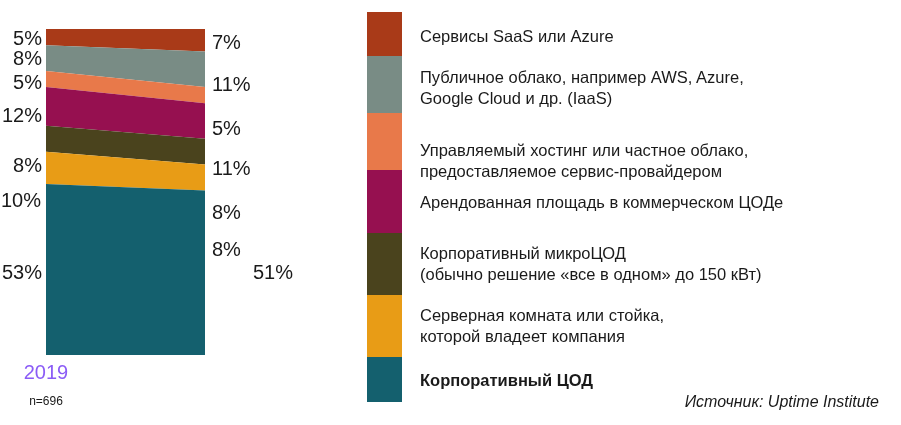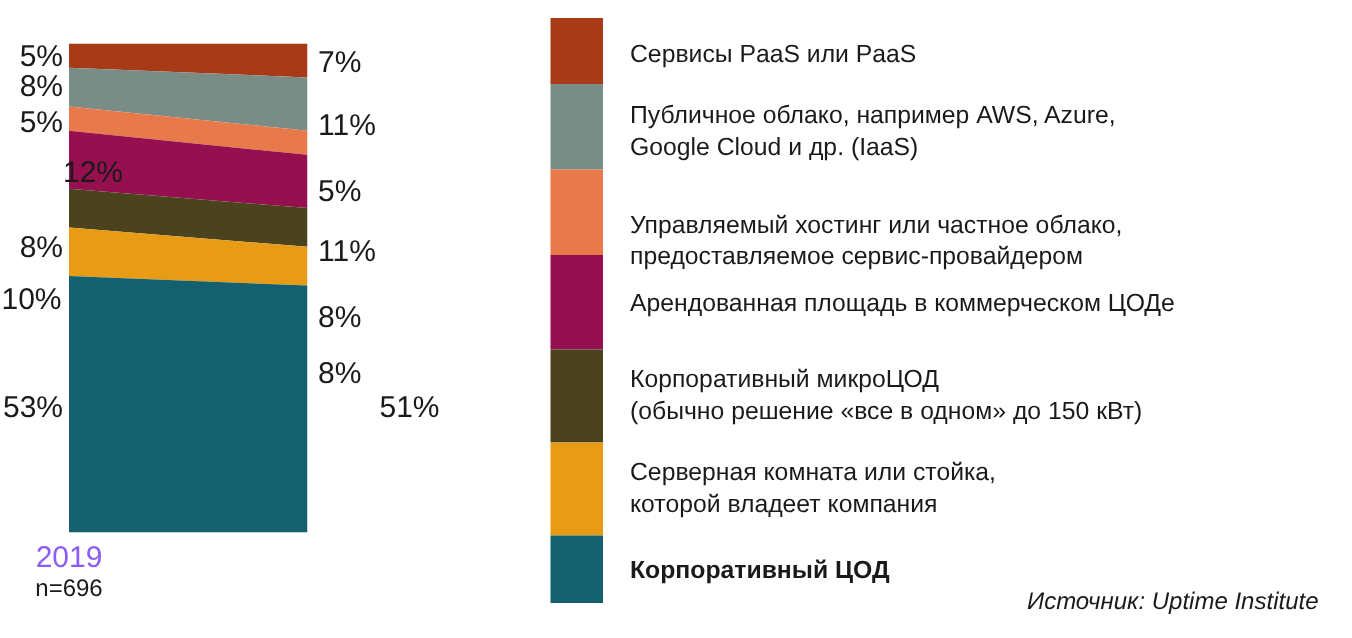--- a/index.html
+++ b/index.html
@@ -31,21 +31,21 @@
   .lab-right{position:absolute;text-align:left;width:60px;}
 
   
   .axis-tick{
     position:absolute;
     text-align:center;
     width:90px;
     line-height:1.05;
   }
   .axis-year{font-size:20px;color:#8b5cf6;}
-  .axis-n{font-size:16px;color:#1a1a1a;margin-top:2px;}
+  .axis-n{font-size:12px;color:#1a1a1a;margin-top:12px;}
 
   
   .legend{position:absolute;left:367px;top:12px;width:530px;}
   .swatch{position:absolute;left:0;width:35px;}
   .legend-text{
     position:absolute;left:53px;
     font-size:16.5px;
     color:#1a1a1a;
     line-height:1.28;
     white-space:pre-line;
@@ -76,21 +76,21 @@
           <polygon points="0.00,96.83 159.00,109.74 159.00,135.56 0.00,122.65" fill="#4a431d"></polygon>
           <polygon points="0.00,122.65 159.00,135.56 159.00,161.39 0.00,154.93" fill="#e89c16"></polygon>
           <polygon points="0.00,154.93 159.00,161.39 159.00,326.00 0.00,326.00" fill="#14606e"></polygon>
         </svg>
     </div>
 
     <div id="left-labels">
         <div class="vlabel lab-left" style="top: 28px; left: 0px; width: 42px; text-align: right;">5%</div>
         <div class="vlabel lab-left" style="top: 48px; left: 0px; width: 42px; text-align: right;">8%</div>
         <div class="vlabel lab-left" style="top: 72px; left: 0px; width: 42px; text-align: right;">5%</div>
-        <div class="vlabel lab-left" style="top: 105px; left: 0px; width: 42px; text-align: right; padding-left: 40px;">12%</div>
+        <div class="vlabel lab-left" style="top: 105px; left: 0px; width: 42px; text-align: right;">12%</div>
         <div class="vlabel lab-left" style="top: 155px; left: 0px; width: 42px; text-align: right;">8%</div>
         <div class="vlabel lab-left" style="top: 190px; left: 0px; width: 42px; text-align: center;">10%</div>
         <div class="vlabel lab-left" style="top: 262px; left: 0px; width: 42px; ">53%</div>
       </div>
     <div id="right-labels">
         <div class="vlabel lab-right" style="top: 32px; left: 212px; width: 70px; text-align: left;">7%</div>
         <div class="vlabel lab-right" style="top: 74px; left: 212px; width: 70px; text-align: left;">11%</div>
         <div class="vlabel lab-right" style="top: 118px; left: 212px; width: 70px; text-align: left;">5%</div>
         <div class="vlabel lab-right" style="top: 158px; left: 212px; width: 70px; text-align: left;">11%</div>
         <div class="vlabel lab-right" style="top: 202px; left: 212px; width: 70px; text-align: left;">8%</div>
@@ -99,21 +99,21 @@
       </div>
 
     <div class="axis-tick" style="left:1px;top:362px;">
       <div class="axis-year">2019</div>
       <div class="axis-n">n=696</div>
     </div>
   </div>
 
   <div class="legend" id="legend">
       <div class="swatch" style="top: 0px; height: 44px; background: rgb(169, 58, 24);"></div>
-      <div class="legend-text" style="top: 14px;">Сервисы PaaS или PaaS</div>
+      <div class="legend-text" style="top: 14px;">Сервисы SaaS или Azure</div>
       <div class="swatch" style="top: 44px; height: 57px; background: rgb(121, 140, 133);"></div>
       <div class="legend-text" style="top: 55px;">Публичное облако, например AWS, Azure,
 Google Cloud и др. (IaaS)</div>
       <div class="swatch" style="top: 101px; height: 57px; background: rgb(232, 121, 74);"></div>
       <div class="legend-text" style="top: 128px;">Управляемый хостинг или частное облако,
 предоставляемое сервис-провайдером</div>
       <div class="swatch" style="top: 158px; height: 63px; background: rgb(150, 16, 80);"></div>
       <div class="legend-text" style="top: 180px;">Арендованная площадь в коммерческом ЦОДе</div>
       <div class="swatch" style="top: 221px; height: 62px; background: rgb(74, 67, 29);"></div>
       <div class="legend-text" style="top: 231px;">Корпоративный микроЦОД

